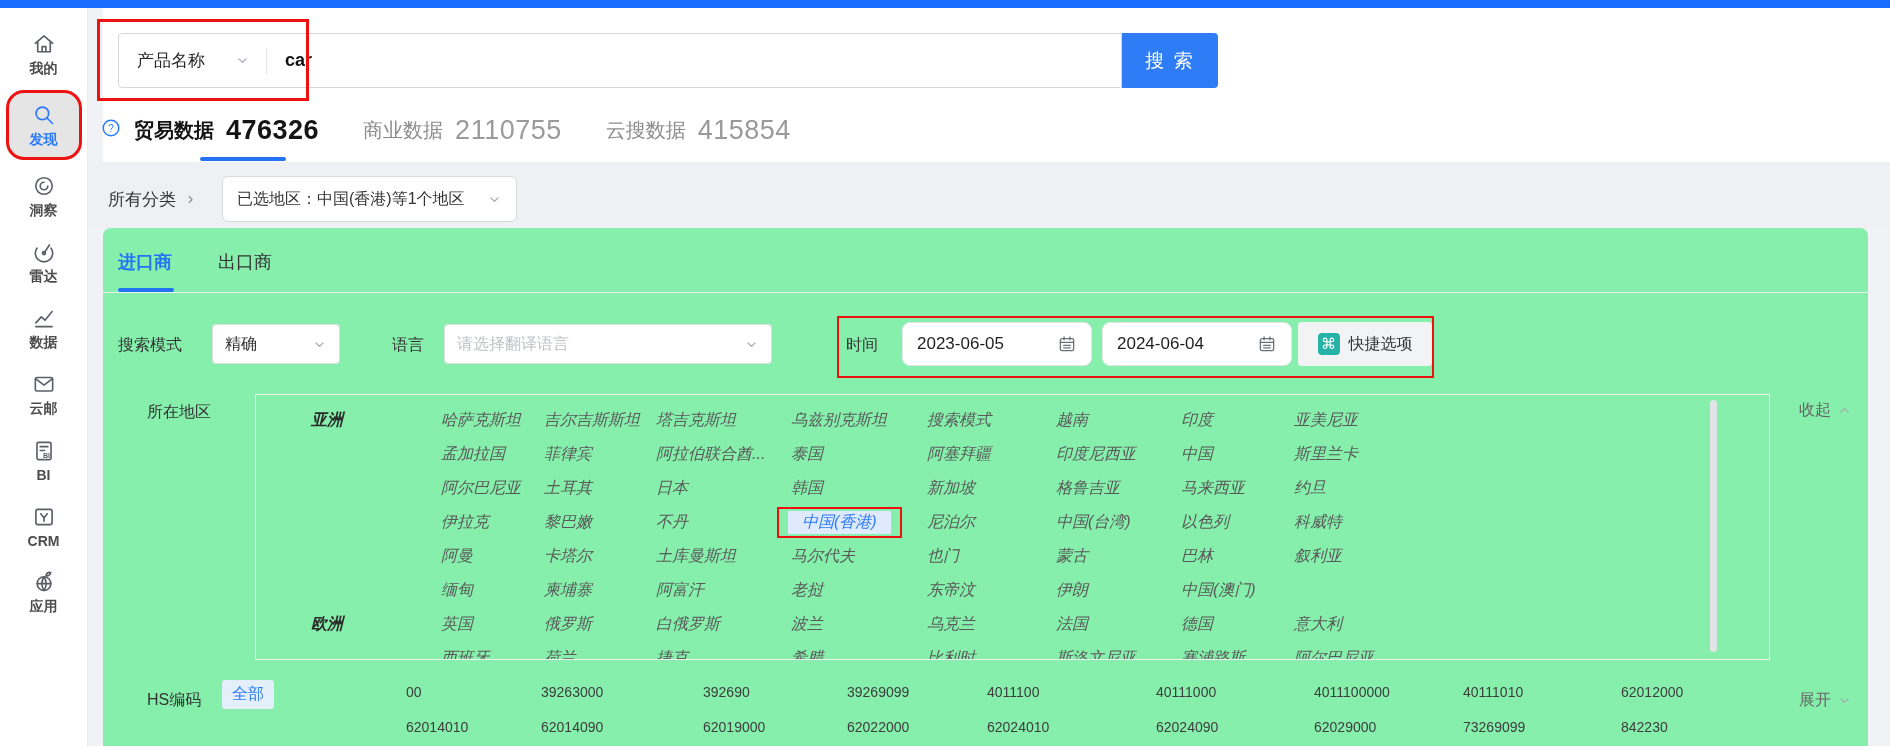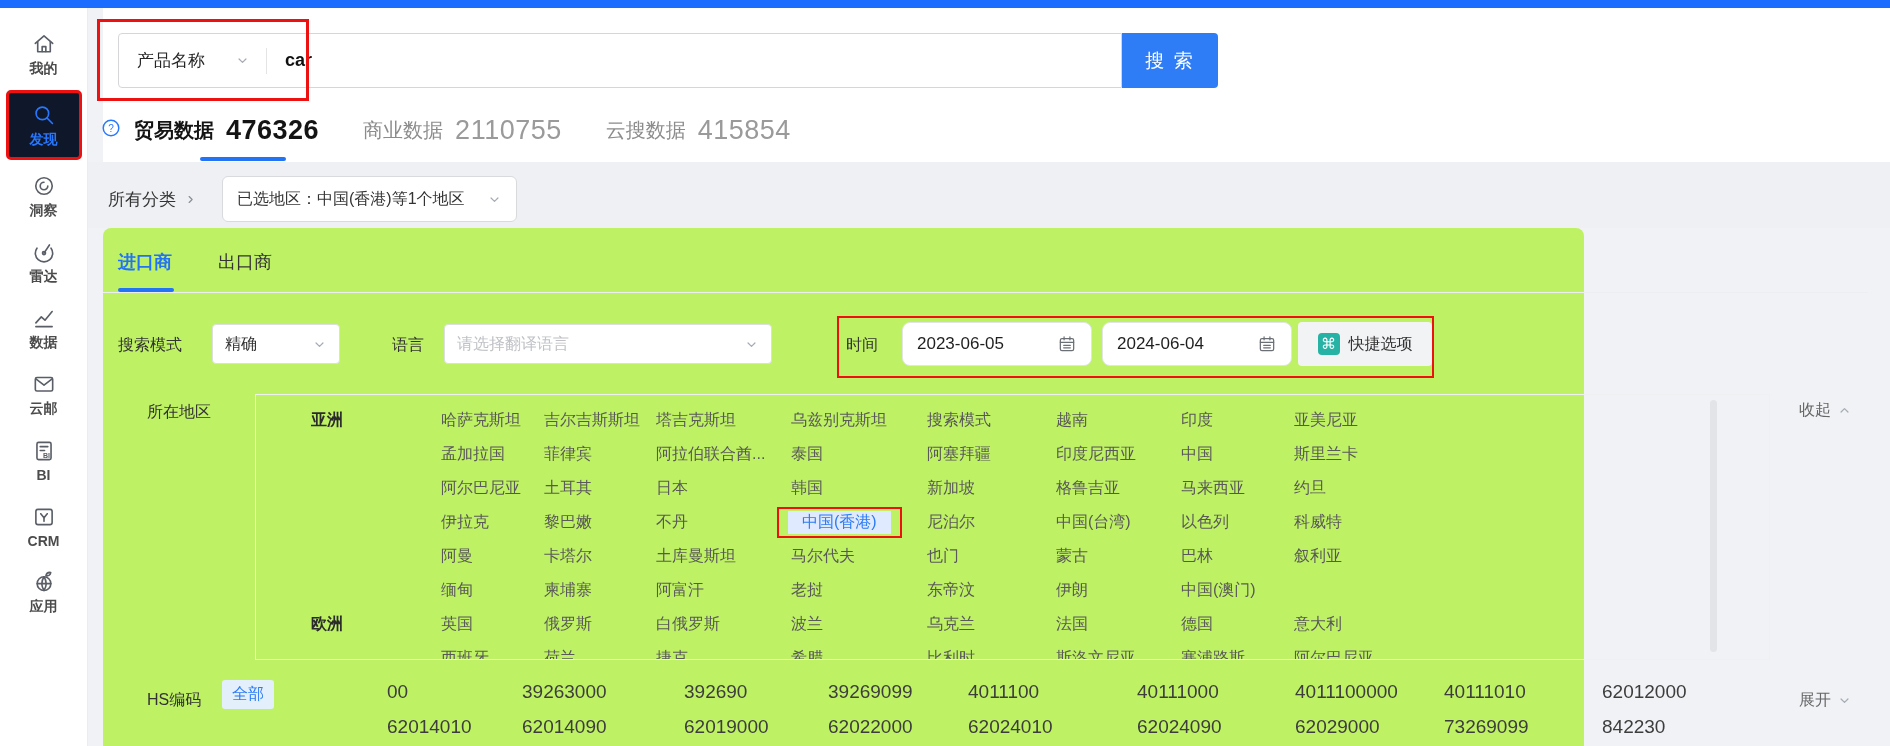--- a/index.html
+++ b/index.html
@@ -3,21 +3,21 @@
 <meta charset="utf-8">
 <style>
   html,body{margin:0;padding:0;background:#e9ebef;font-family:"Liberation Sans",sans-serif;}
   *{box-sizing:border-box;}
   .page{position:relative;width:1890px;height:746px;background:#f0f2f5;overflow:hidden;}
   .topbar{position:absolute;left:0;top:0;width:1890px;height:8px;background:#1a6dff;}
   
   .sidebar{position:absolute;left:0;top:8px;width:88px;height:738px;background:#fff;border-right:1px solid #ececec;display:flex;flex-direction:column;align-items:center;padding-top:16px;}
   .side-item{width:76px;min-height:60px;display:flex;flex-direction:column;align-items:center;justify-content:center;gap:3px;margin-bottom:6px;cursor:pointer;font-weight:bold;}
   .side-item .lbl{font-size:14px;color:#4c4c4c;white-space:nowrap;}
-  .side-item.active{background:#0f172a;border:3px solid #ee1111;border-radius:5px;height:70px;}
+  .side-item.active{background:#e5e5e5;border:3px solid #ee1111;border-radius:18px;height:70px;}
   .side-item.active .lbl{color:#2878ff;}
   .s-icon svg{width:26px;height:26px;stroke:#5a5e66;fill:none;stroke-width:1.5;stroke-linecap:round;stroke-linejoin:round;display:block;}
   .side-item.active .s-icon svg{stroke:#2878ff;}
   
   .header{position:absolute;left:103px;top:8px;width:1787px;height:154px;background:#fff;}
   .grayband{position:absolute;left:88px;top:162px;width:1802px;height:66px;background:#eef0f4;}
   .search-box{position:absolute;left:118px;top:33px;width:1004px;height:55px;background:#fff;border:1px solid #d4d6da;border-radius:4px 0 0 4px;display:flex;align-items:center;}
   .search-cat{display:flex;align-items:center;gap:30px;padding:0 16px 0 18px;cursor:pointer;}
   .cat-label{font-size:17px;color:#262626;white-space:nowrap;}
   .search-divider{width:1px;height:26px;background:#e4e4e4;margin-right:18px;}
@@ -27,51 +27,51 @@
   .dtab{display:flex;align-items:center;gap:12px;cursor:pointer;white-space:nowrap;}
   .dtab .dlabel{font-size:20px;color:#8c8c8c;}
   .dtab .dcount{font-size:27px;color:#9a9a9a;letter-spacing:.5px;}
   .dtab.active .dlabel{color:#141414;font-weight:700;}
   .dtab.active .dcount{color:#141414;font-weight:700;}
   .dtab-underline{position:absolute;left:200px;top:157px;width:86px;height:4px;background:#2373f5;border-radius:2px;}
   
   .crumb{position:absolute;left:108px;top:188px;display:flex;align-items:center;gap:8px;font-size:17px;color:#333;cursor:pointer;white-space:nowrap;}
   .region-select{position:absolute;left:222px;top:176px;width:295px;height:46px;background:#fff;border:1px solid #d8dade;border-radius:6px;display:flex;align-items:center;justify-content:space-between;padding:0 14px;font-size:16px;color:#333;cursor:pointer;white-space:nowrap;}
   
-  .card{position:absolute;left:103px;top:228px;width:1481px;height:518px;background:#bef264;border-radius:8px 8px 0 0;}
+  .card{position:absolute;left:103px;top:228px;width:1765px;height:518px;background:#86efac;border-radius:8px 8px 0 0;}
   .rtabs{position:absolute;left:15px;top:22px;display:flex;gap:46px;}
   .rtab{font-size:18px;color:#333;cursor:pointer;white-space:nowrap;}
   .rtab.active{color:#2373f5;font-weight:700;}
   .rtab-underline{position:absolute;left:15px;top:60px;width:56px;height:4px;background:#2373f5;border-radius:2px;}
   .card-divider{position:absolute;left:0;top:64px;width:1765px;height:1px;background:#eceef1;}
   .f-label{position:absolute;font-size:16px;color:#333;white-space:nowrap;}
   .fselect{position:absolute;background:#fff;border:1px solid #dcdee2;border-radius:4px;display:flex;align-items:center;justify-content:space-between;padding:0 12px;font-size:16px;color:#333;cursor:pointer;white-space:nowrap;}
   .placeholder{color:#c0c2c6;}
   .fdate{position:absolute;background:#fff;border:1px solid #e2e4e8;border-radius:8px;display:flex;align-items:center;justify-content:space-between;padding:0 14px;font-size:17px;color:#1f1f1f;cursor:pointer;white-space:nowrap;}
   .cal-icon svg{width:20px;height:20px;stroke:#6b6f76;fill:none;stroke-width:1.5;stroke-linecap:round;display:block;}
   .quick-btn{position:absolute;background:#f2f3f5;border-radius:4px;display:flex;align-items:center;justify-content:center;gap:9px;font-size:16px;color:#333;cursor:pointer;white-space:nowrap;}
   .cmd-icon{width:22px;height:22px;background:#27b2a6;color:#fff;border-radius:4px;font-size:15px;line-height:22px;text-align:center;}
   .chev{width:15px;height:15px;stroke:#a7abb3;fill:none;stroke-width:2;stroke-linecap:round;stroke-linejoin:round;}
   .chev-s{width:13px;height:13px;stroke:#8a8f96;fill:none;stroke-width:2.2;stroke-linecap:round;stroke-linejoin:round;}
   
   .region-label{position:absolute;left:44px;top:174px;font-size:16px;color:#333;}
   .region-box{position:absolute;left:152px;top:166px;width:1515px;height:266px;border:1px solid #eef0f2;overflow:hidden;padding-top:8px;}
-  .region-row{display:grid;grid-template-columns:185px 103px 112px 135px 136px 129px 125px 113px auto;height:34px;align-items:center;}
+  .region-row{display:grid;grid-template-columns:185px 103px 112px 135px 136px 129px 125px 113px auto;height:34px;align-items:center;font-style:italic;}
   .continent{padding-left:55px;font-weight:700;font-size:16px;color:#2b2b2b;white-space:nowrap;}
   .country{font-size:16px;color:#595959;cursor:pointer;white-space:nowrap;}
   .sel-outer{display:inline-block;border:2px solid #ee1111;padding:2px 9px;margin-left:-14px;}
   .sel-inner{display:inline-block;background:#dfeaff;color:#2b7bf3;padding:1px 14px;}
   .region-scrollbar{position:absolute;right:5px;top:6px;width:7px;height:252px;background:#e2e4e8;border-radius:4px;cursor:pointer;}
   .side-link{position:absolute;left:1696px;display:flex;align-items:center;gap:6px;font-size:16px;color:#666;cursor:pointer;white-space:nowrap;}
   
   .hs-label{position:absolute;left:44px;top:462px;font-size:16px;color:#333;}
   .hs-all{position:absolute;left:119px;top:452px;background:#e4effc;color:#2b7bf3;font-size:16px;padding:4px 10px;border-radius:3px;cursor:pointer;}
   .hs-grid{position:absolute;left:284px;top:446px;width:1380px;}
   .hs-row{display:grid;grid-template-columns:135px 162px 144px 140px 169px 158px 149px 158px auto;height:35px;align-items:center;}
-  .hs-code{font-size:19px;color:#3d3d3d;cursor:pointer;white-space:nowrap;}
+  .hs-code{font-size:14px;color:#3d3d3d;cursor:pointer;white-space:nowrap;margin-left:19px;}
   
   .anno{position:absolute;border:3px solid #ee1111;pointer-events:none;}
 </style>
 </head>
 <body>
 
 <div class="page">
   <div class="topbar"></div>
 
   <nav class="sidebar" id="sidebar-nav">

